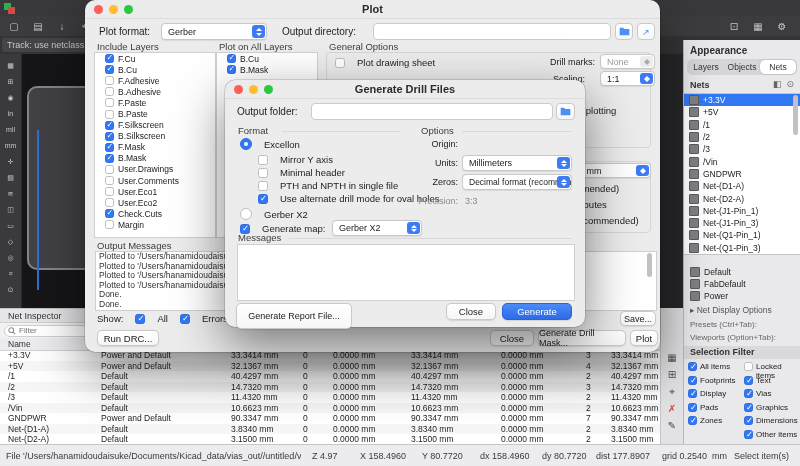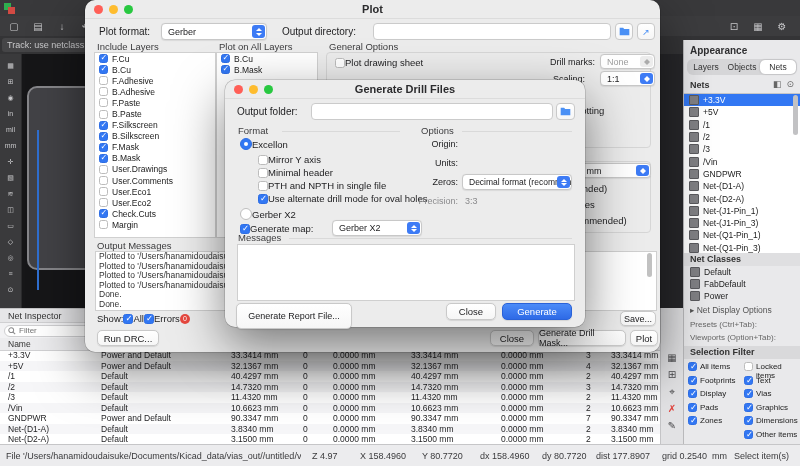--- a/index.html
+++ b/index.html
@@ -89,28 +89,28 @@
   .gtitle{position:absolute;font-size:9.5px;color:#3c3c3e;white-space:nowrap;}
   .group{position:absolute;border:1px solid #d6d6d6;border-radius:4px;box-sizing:border-box;}
   
   .dlg{position:absolute;background:#ececec;border-radius:10px;box-shadow:0 18px 50px rgba(0,0,0,.5),0 0 0 0.5px rgba(0,0,0,.25);}
   .dlg-titlebar{position:absolute;left:0;top:0;right:0;height:18px;border-bottom:1px solid #dcdcdc;border-radius:10px 10px 0 0;}
   .dlg-title{position:absolute;left:0;right:0;top:3px;text-align:center;font-size:11px;font-weight:bold;color:#2b2b2d;}
   .lights{position:absolute;left:9px;top:5px;display:flex;gap:6px;}
   .light{width:9px;height:9px;border-radius:50%;}
   .light.red{background:#ff5f57;}.light.yellow{background:#febc2e;}.light.green{background:#28c840;}
   .layerlist{position:absolute;background:#fff;border:1px solid #d0d0d0;overflow:hidden;}
-  .layerrow{height:11.1px;display:flex;align-items:center;gap:4px;padding-left:4px;font-size:8.5px;color:#222;}
+  .layerrow{height:11.1px;display:flex;align-items:center;gap:4px;padding-left:10px;font-size:8.5px;color:#222;}
   .layerrow .cb{width:9px;height:9px;}
   .layerrow .cb.on::after{font-size:8px;left:0.5px;top:-2px;}
   .msgbox{position:absolute;background:#fff;border:1px solid #cfcfcf;overflow:hidden;}
   .msgline{font-size:8.5px;line-height:9.5px;color:#333;white-space:nowrap;padding-left:3px;}
   .msgscroll{position:absolute;right:2px;top:2px;width:5px;height:24px;background:#c1c1c1;border-radius:3px;}
   .badge{display:inline-block;width:10px;height:10px;border-radius:50%;background:#e8483f;color:#fff;font-size:7px;text-align:center;line-height:10px;vertical-align:middle;}
-  .ctlrow{position:absolute;display:flex;align-items:flex-end;gap:0;}
+  .ctlrow{position:absolute;display:flex;align-items:flex-end;gap:12px;}
   .ctlrow .lbl{font-size:9.5px;color:#1d1d1f;white-space:nowrap;}
   .appicon-sq{position:absolute;}
 </style>
 </head>
 <body>
 
 <div id="app">
 
   <div class="abs titlebar">
     <svg class="appicon-sq" style="left:4px;top:3px" width="12" height="11">
@@ -396,21 +396,20 @@
           <span class="swatch"></span>
           <span>Net-(Q1-Pin_1)</span>
         </div>
 
         <div class="netrow">
           <span class="swatch"></span>
           <span>Net-(Q1-Pin_3)</span>
         </div>
       </div>
     <div class="nl-scroll" style="top:55px"></div>
-    <div class="nc-head">Net Classes</div>
     <div style="position:absolute;left:0;top:226px;width:117px">
 
         <div class="ncrow" style="position:relative;left:6px">
           <span class="swatch"></span>
           <span>Default</span>
         </div>
 
         <div class="ncrow" style="position:relative;left:6px">
           <span class="swatch"></span>
           <span>FabDefault</span>
@@ -747,20 +746,24 @@
     <div class="popup" style="left:107px;top:140px;width:90px;height:16px">
       <span class="txt">Gerber X2</span>
         <span class="cap"></span>
     </div>
 
     <div class="sect" style="left:196px;top:45px">Options</div>
     <div class="hline" style="left:237px;top:51px;width:110px"></div>
 
     <div class="lab sm" style="left:163px;top:59px;width:70px;text-align:right">Origin:</div>
     <div class="lab sm" style="left:163px;top:78px;width:70px;text-align:right">Units:</div>
+    <div class="popup" style="left:237px;top:75px;width:110px;height:16px">
+      <span class="txt">Millimeters</span>
+        <span class="cap"></span>
+    </div>
     <div class="lab sm" style="left:163px;top:97px;width:70px;text-align:right">Zeros:</div>
     <div class="popup" style="left:237px;top:94px;width:110px;height:16px">
       <span class="txt" style="font-size:8.5px">Decimal format (recommended)</span>
         <span class="cap"></span>
     </div>
     <div class="lab sm gray" style="left:163px;top:116px;width:70px;text-align:right">Precision:</div>
     <div class="lab sm gray" style="left:240px;top:116px">3:3</div>
 
     <div class="sect" style="left:13px;top:152px">Messages</div>
     <div class="hline" style="left:64px;top:158px;width:283px"></div>

